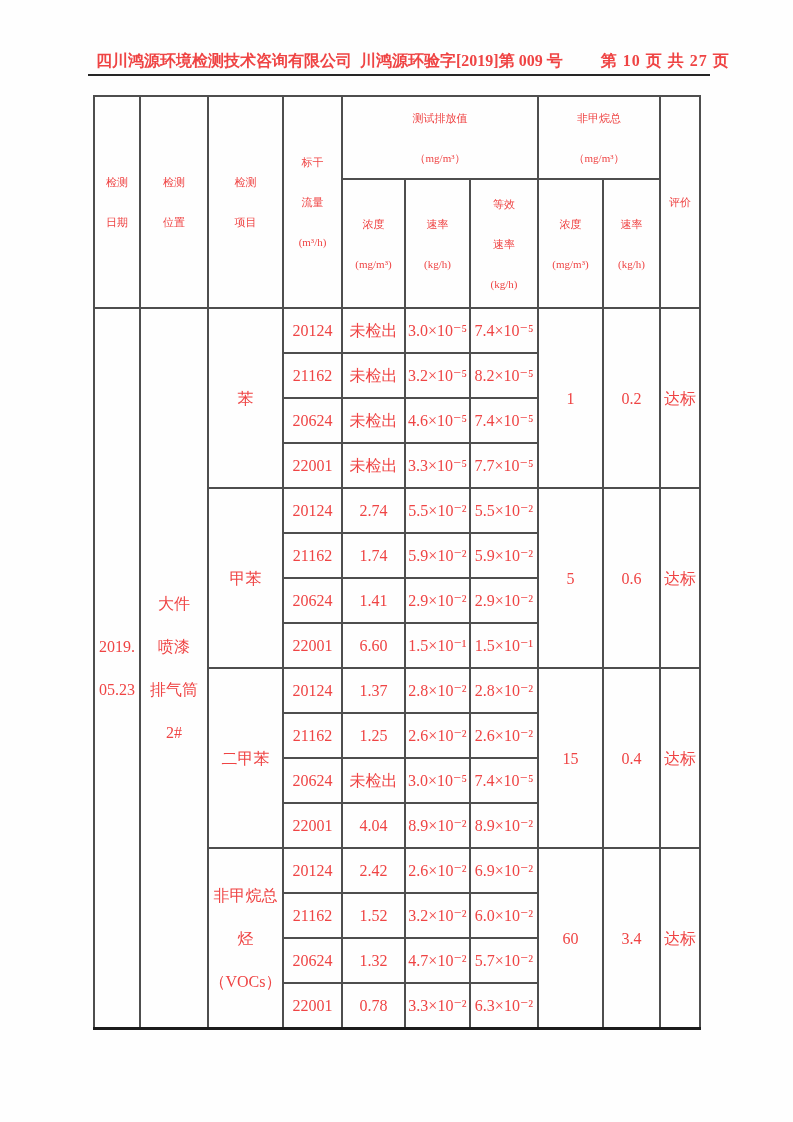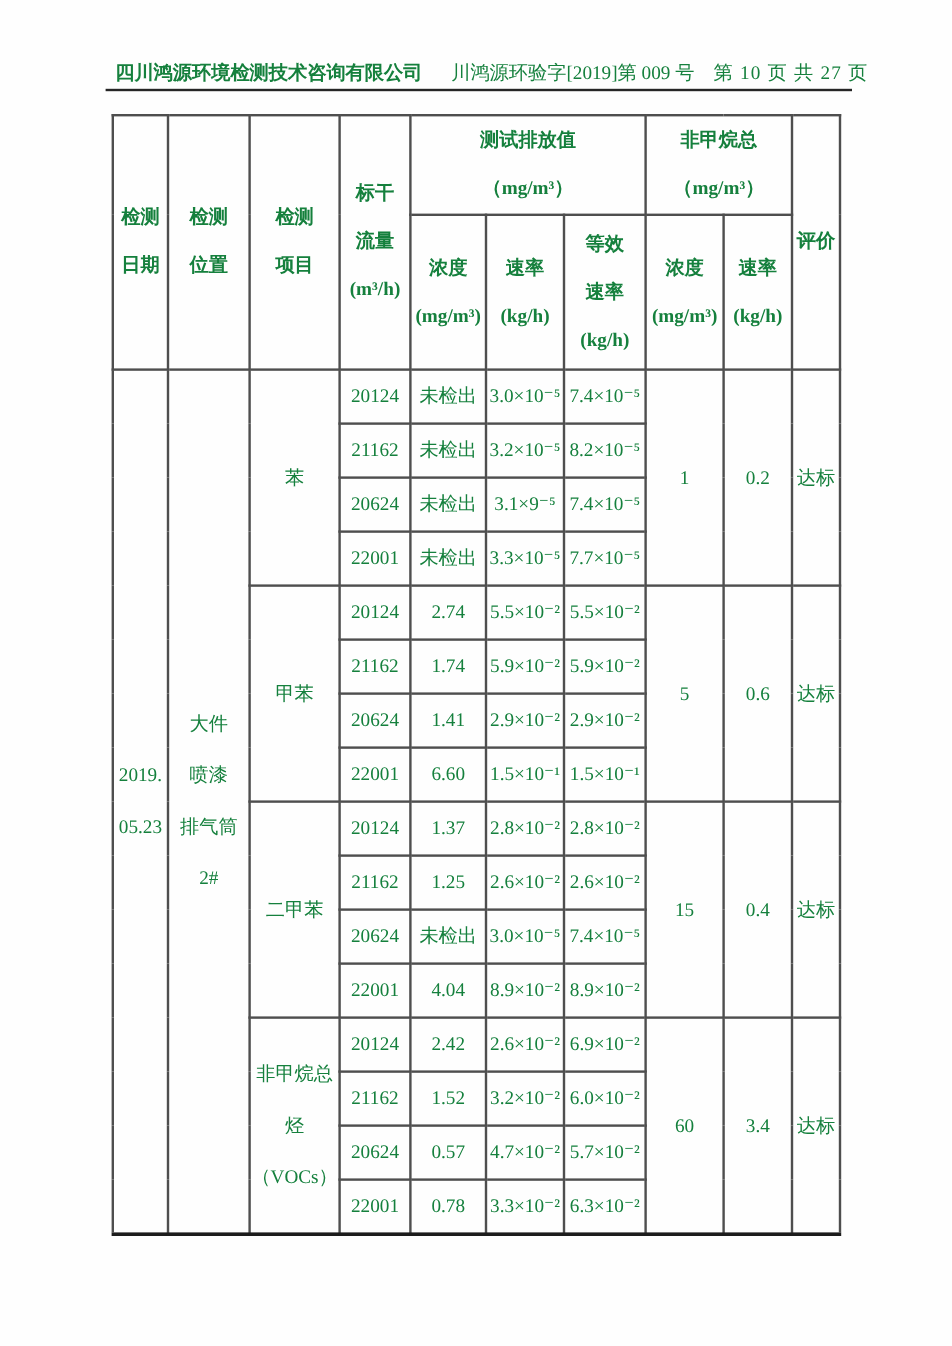--- a/index.html
+++ b/index.html
@@ -6,36 +6,36 @@
     margin: 0;
     padding: 0;
     background: #ffffff;
   }
   .page {
     position: relative;
     width: 793px;
     height: 1122px;
     background: #fefefe;
     font-family: "Liberation Serif", "DejaVu Serif", serif;
-    color: #15803d;
+    color: #ef4444;
     overflow: hidden;
   }
   .page-header {
     position: absolute;
     top: 51px;
     left: 96px;
     width: 620px;
     display: flex;
     align-items: baseline;
     font-size: 16px;
     white-space: nowrap;
   }
   .page-header .company { font-weight: bold; }
-  .page-header .doc-number { font-weight: normal; margin-left: 24px; }
-  .page-header .page-info { font-weight: normal; margin-left: 16px; letter-spacing: 1px; }
+  .page-header .doc-number { font-weight: bold; margin-left: 8px; }
+  .page-header .page-info { font-weight: bold; margin-left: 38px; letter-spacing: 1px; }
   .header-rule {
     position: absolute;
     top: 74px;
     left: 88px;
     width: 622px;
     height: 2px;
     background: #262626;
   }
   table.results {
     position: absolute;
@@ -49,22 +49,22 @@
   }
   table.results th, table.results td {
     border: 2px solid #4e4e4e;
     padding: 0;
     text-align: center;
     vertical-align: middle;
     white-space: pre-line;
     overflow: hidden;
   }
   table.results th {
-    font-size: 16px;
-    font-weight: bold;
+    font-size: 11px;
+    font-weight: normal;
     line-height: 40px;
   }
   table.results td {
     font-size: 16px;
     font-weight: normal;
     line-height: 43px;
   }
   tr.hrow1 { height: 83px; }
   tr.hrow2 { height: 129px; }
   tr.data-row { height: 42.5px; }
@@ -146,21 +146,21 @@
     </tr>
     <tr class="data-row">
       <td>21162</td>
       <td>未检出</td>
       <td>3.2×10⁻⁵</td>
       <td>8.2×10⁻⁵</td>
     </tr>
     <tr class="data-row">
       <td>20624</td>
       <td>未检出</td>
-      <td>3.1×9⁻⁵</td>
+      <td>4.6×10⁻⁵</td>
       <td>7.4×10⁻⁵</td>
     </tr>
     <tr class="data-row">
       <td>22001</td>
       <td>未检出</td>
       <td>3.3×10⁻⁵</td>
       <td>7.7×10⁻⁵</td>
     </tr>
 
     <tr class="data-row">
@@ -234,21 +234,21 @@
       <td rowspan="4">达标</td>
     </tr>
     <tr class="data-row">
       <td>21162</td>
       <td>1.52</td>
       <td>3.2×10⁻²</td>
       <td>6.0×10⁻²</td>
     </tr>
     <tr class="data-row">
       <td>20624</td>
-      <td>0.57</td>
+      <td>1.32</td>
       <td>4.7×10⁻²</td>
       <td>5.7×10⁻²</td>
     </tr>
     <tr class="data-row">
       <td>22001</td>
       <td>0.78</td>
       <td>3.3×10⁻²</td>
       <td>6.3×10⁻²</td>
     </tr>
   </tbody>

